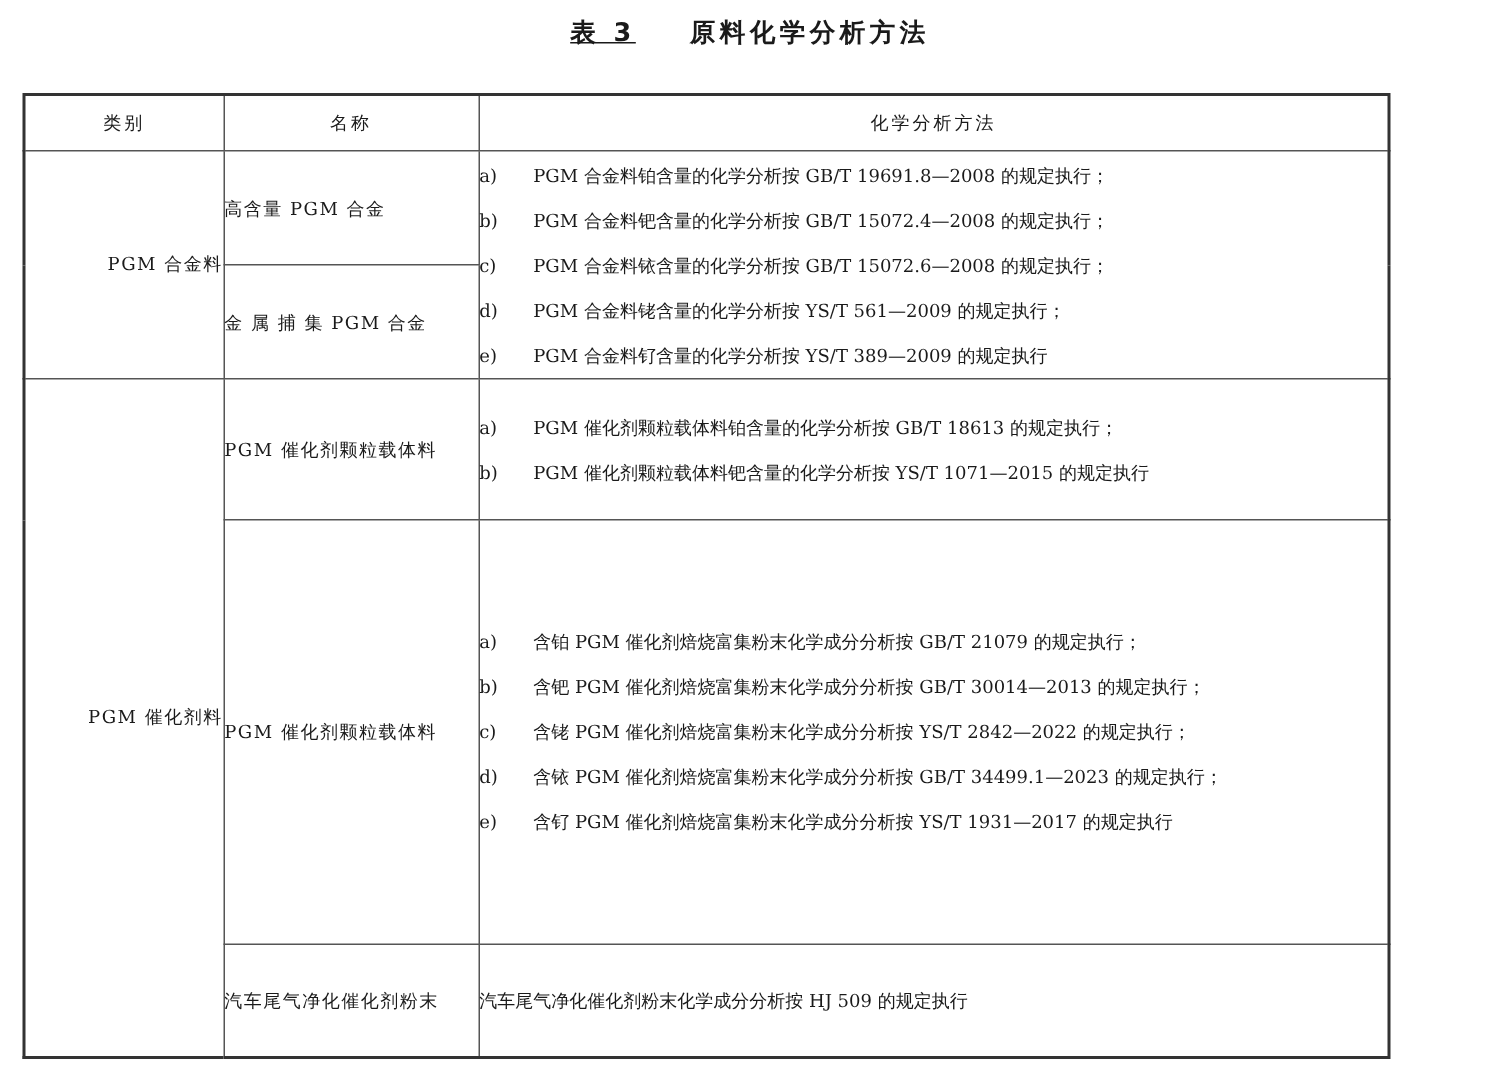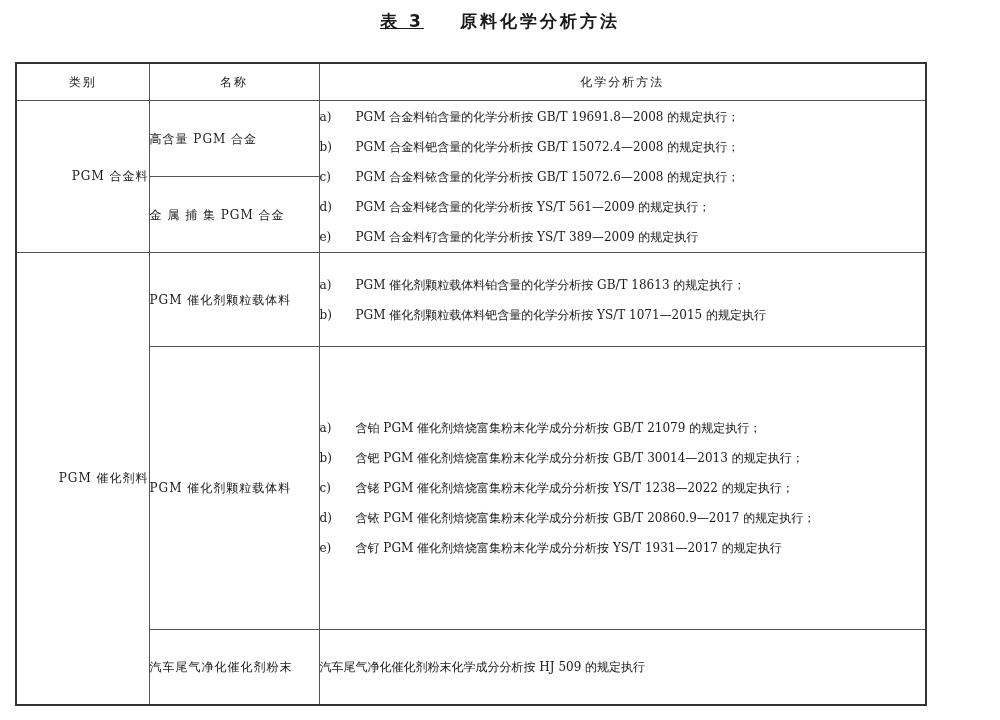--- a/index.html
+++ b/index.html
@@ -90,22 +90,22 @@
         <li><span class="mk">b)</span><span>PGM 催化剂颗粒载体料钯含量的化学分析按 YS/T 1071—2015 的规定执行</span></li>
       </ol>
     </td>
   </tr>
   <tr style="height:283px">
     <td class="name">PGM 催化剂颗粒载体料</td>
     <td class="methods">
       <ol class="mlist">
         <li><span class="mk">a)</span><span>含铂 PGM 催化剂焙烧富集粉末化学成分分析按 GB/T 21079 的规定执行；</span></li>
         <li><span class="mk">b)</span><span>含钯 PGM 催化剂焙烧富集粉末化学成分分析按 GB/T 30014—2013 的规定执行；</span></li>
-        <li><span class="mk">c)</span><span>含铑 PGM 催化剂焙烧富集粉末化学成分分析按 YS/T 1238—2022 的规定执行；</span></li>
-        <li><span class="mk">d)</span><span>含铱 PGM 催化剂焙烧富集粉末化学成分分析按 GB/T 20860.9—2017 的规定执行；</span></li>
+        <li><span class="mk">c)</span><span>含铑 PGM 催化剂焙烧富集粉末化学成分分析按 YS/T 2842—2022 的规定执行；</span></li>
+        <li><span class="mk">d)</span><span>含铱 PGM 催化剂焙烧富集粉末化学成分分析按 GB/T 34499.1—2023 的规定执行；</span></li>
         <li><span class="mk">e)</span><span>含钌 PGM 催化剂焙烧富集粉末化学成分分析按 YS/T 1931—2017 的规定执行</span></li>
       </ol>
     </td>
   </tr>
   <tr style="height:75px">
     <td class="name">汽车尾气净化催化剂粉末</td>
     <td class="single">汽车尾气净化催化剂粉末化学成分分析按 HJ 509 的规定执行</td>
   </tr>
 </tbody>
   </table>

